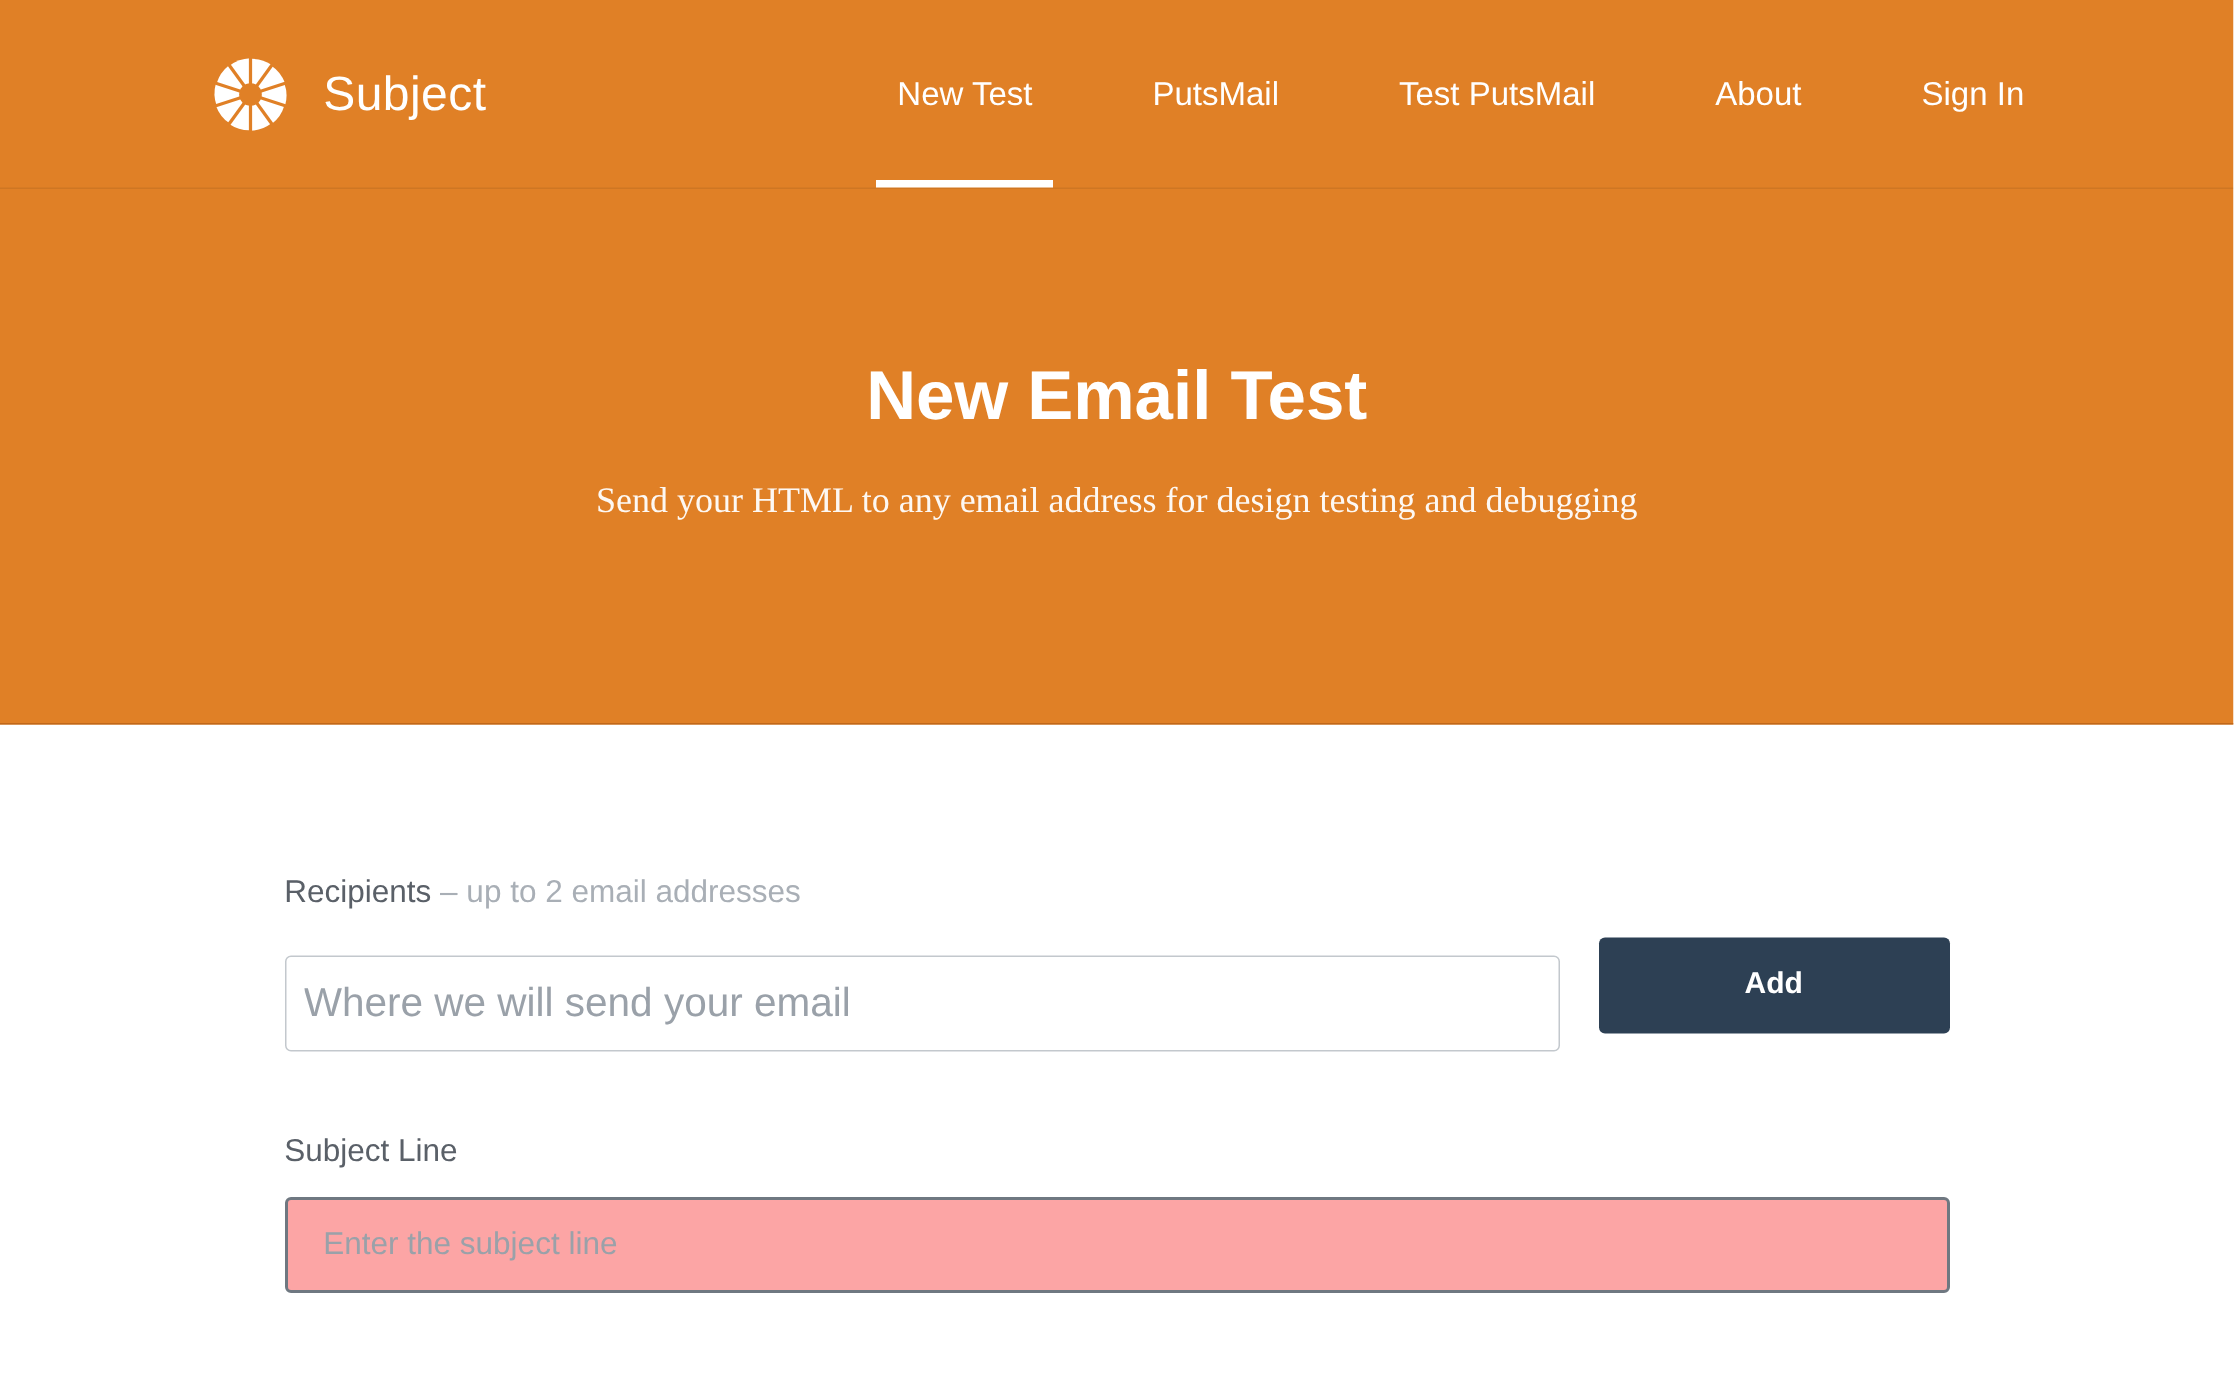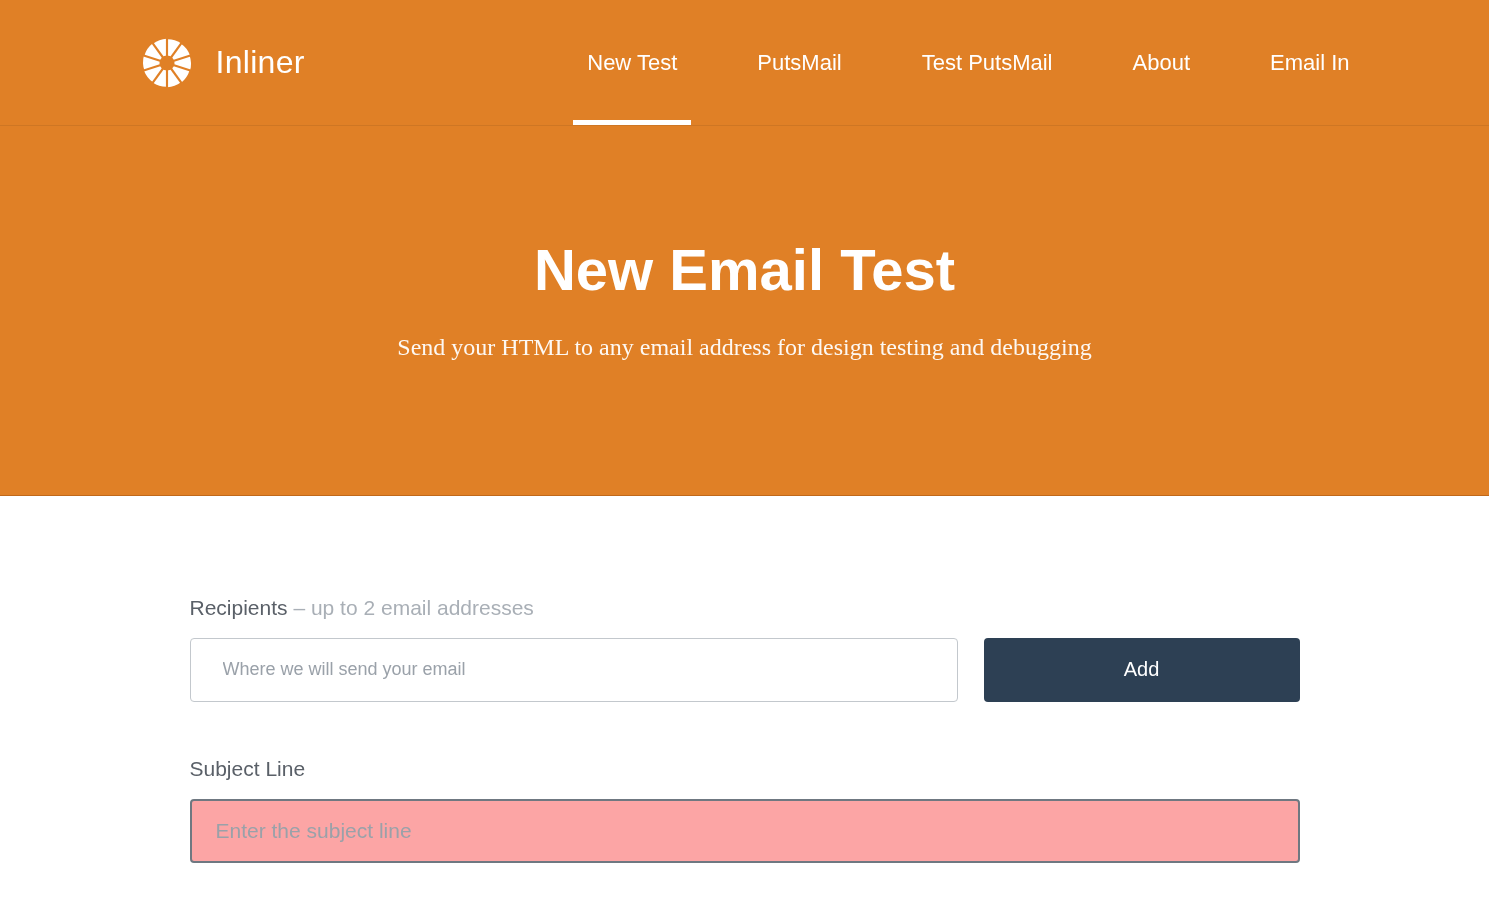--- a/index.html
+++ b/index.html
@@ -69,21 +69,21 @@
       background: #fff;
     }
     .hero {
       background: #e08026;
       border-bottom: 1px solid #c0681a;
       padding: 110px 20px 130px 20px;
       text-align: center;
     }
     .hero-title {
       color: #fff;
-      font-size: 58px;
+      font-size: 46px;
       font-weight: 600;
       margin-bottom: 28px;
       text-align: center;
     }
     .hero-subtitle {
       color: #fff;
       font-size: 24px;
       font-weight: 400;
       line-height: 1.4;
       max-width: 700px;
@@ -115,37 +115,38 @@
     .recipient-row {
       display: flex;
       gap: 26px;
       align-items: stretch;
     }
     .text-input {
       flex: 1;
       height: 64px;
       border: 1px solid #c3c8cd;
       border-radius: 4px;
-      padding: 0 32px;
-      font-size: 18px;
+      padding: 0 12px;
+      font-size: 27px;
       color: #333;
       background: #fff;
+      margin-top: 12px;
     }
     .text-input::placeholder {
       color: #9aa1a9;
     }
     .add-button {
-      width: 316px;
+      width: 234px;
       height: 64px;
       background: #2d4054;
       color: #fff;
       border: none;
       border-radius: 4px;
       font-size: 20px;
-      font-weight: 400;
+      font-weight: 700;
       cursor: pointer;
     }
     .subject-input {
       width: 100%;
       height: 64px;
       border: 2px solid #6f7881;
       border-radius: 4px;
       padding: 0 24px;
       font-size: 21px;
       color: #333;
@@ -183,28 +184,28 @@
             <line x1="50" y1="50" x2="50" y2="0" transform="rotate(144 50 50)"></line>
             <line x1="50" y1="50" x2="50" y2="0" transform="rotate(180 50 50)"></line>
             <line x1="50" y1="50" x2="50" y2="0" transform="rotate(216 50 50)"></line>
             <line x1="50" y1="50" x2="50" y2="0" transform="rotate(252 50 50)"></line>
             <line x1="50" y1="50" x2="50" y2="0" transform="rotate(288 50 50)"></line>
             <line x1="50" y1="50" x2="50" y2="0" transform="rotate(324 50 50)"></line>
           </g>
           <circle cx="50" cy="50" r="14" fill="#e08026"></circle>
         </svg>
       </span>
-      <span class="brand-name">Inliner</span>
+      <span class="brand-name">Subject</span>
     </div>
     <nav class="nav">
       <a class="nav-item active">New Test</a>
       <a class="nav-item">PutsMail</a>
       <a class="nav-item">Test PutsMail</a>
       <a class="nav-item">About</a>
-      <a class="nav-item">Email In</a>
+      <a class="nav-item">Sign In</a>
     </nav>
   </div>
 </header>
 
 <section class="hero">
   <h1 class="hero-title">New Email Test</h1>
   <p class="hero-subtitle">Send your HTML to any email address for design testing and debugging</p>
 </section>
 
 <section class="form-section">

